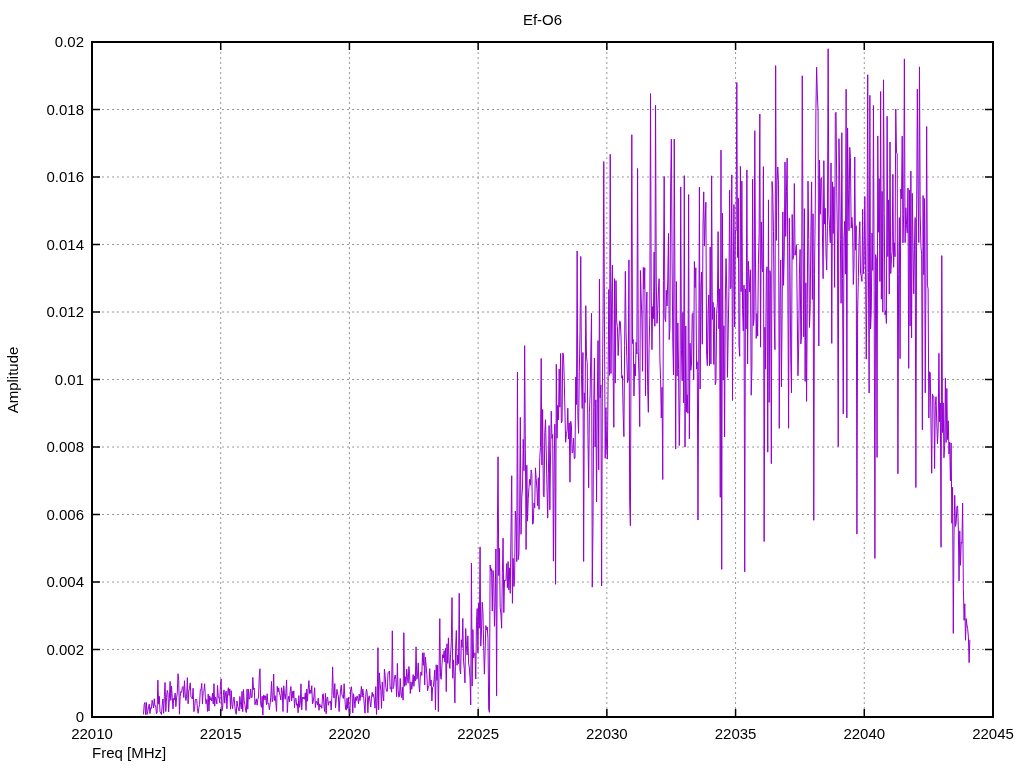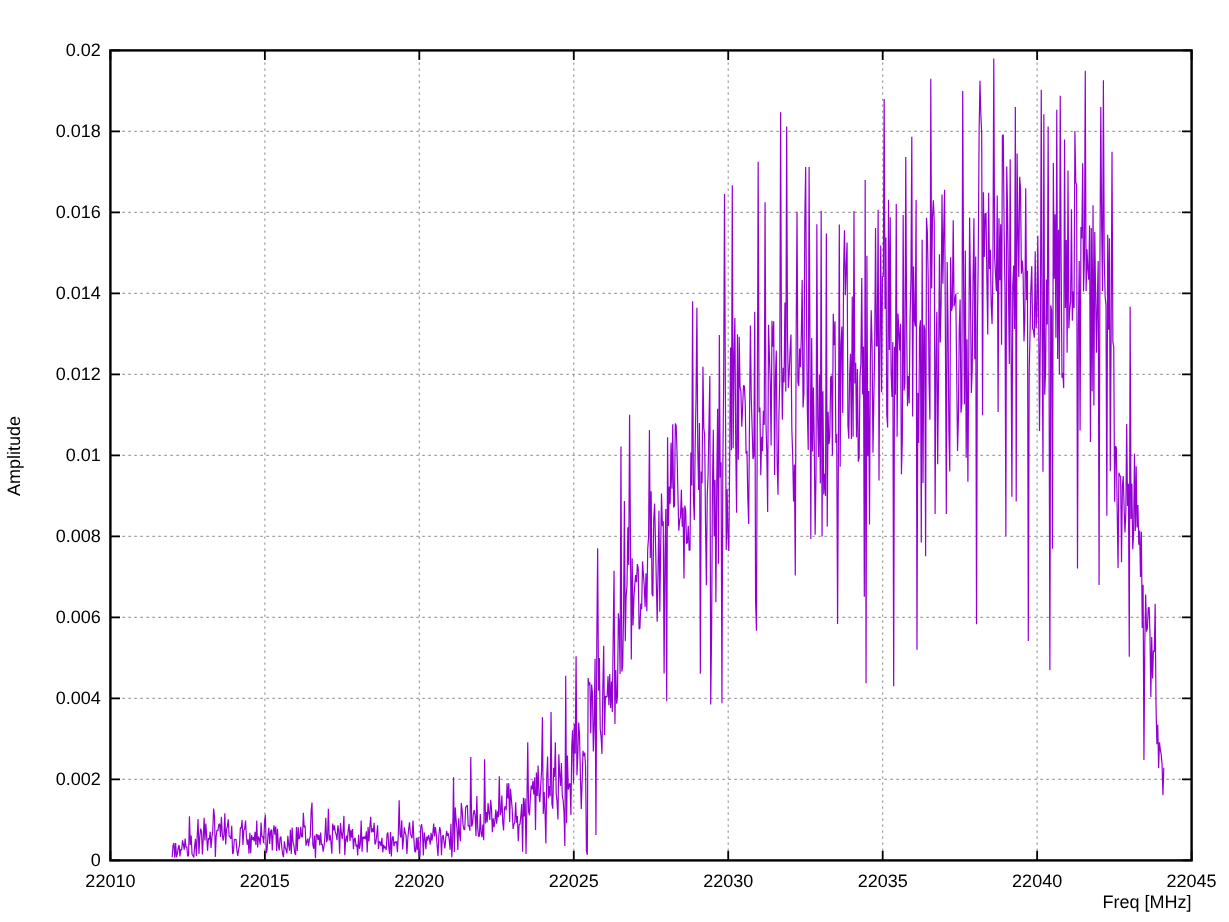--- a/index.html
+++ b/index.html
@@ -1,29 +1,30 @@
 <!DOCTYPE html>
 <html><head>
 <meta charset="utf-8">
 <style>
   html,body{margin:0;padding:0;background:#ffffff;}
   body{width:1024px;height:768px;font-family:"Liberation Sans",sans-serif;color:#000;}
   .chart{position:relative;width:1024px;height:768px;background:#fff;overflow:hidden;}
   .chart svg{position:absolute;left:0;top:0;}
   .chart-title{position:absolute;left:92px;top:11px;width:901px;text-align:center;
                font-size:15px;color:#000;}
-  .x-axis-label{position:absolute;left:92px;top:744px;width:901px;text-align:right;
+  .x-axis-label{position:absolute;left:92px;top:744px;width:901px;text-align:left;
                 font-size:15px;color:#000;}
   .y-axis-label{position:absolute;left:-87px;top:371px;width:200px;height:18px;text-align:center;
                 font-size:15px;color:#000;transform:rotate(-90deg);}
 </style>
 </head>
 <body>
 
 <div class="chart">
+  <div class="chart-title">Ef-O6</div>
   <svg id="plot-svg" width="1024" height="768">
       <line x1="220.71428571428572" y1="42" x2="220.71428571428572" y2="717" stroke="#999999" stroke-width="1" stroke-dasharray="2,3"></line>
       <line x1="349.42857142857144" y1="42" x2="349.42857142857144" y2="717" stroke="#999999" stroke-width="1" stroke-dasharray="2,3"></line>
       <line x1="478.14285714285717" y1="42" x2="478.14285714285717" y2="717" stroke="#999999" stroke-width="1" stroke-dasharray="2,3"></line>
       <line x1="606.8571428571429" y1="42" x2="606.8571428571429" y2="717" stroke="#999999" stroke-width="1" stroke-dasharray="2,3"></line>
       <line x1="735.5714285714286" y1="42" x2="735.5714285714286" y2="717" stroke="#999999" stroke-width="1" stroke-dasharray="2,3"></line>
       <line x1="864.2857142857143" y1="42" x2="864.2857142857143" y2="717" stroke="#999999" stroke-width="1" stroke-dasharray="2,3"></line>
       <line x1="92" y1="649.5" x2="993" y2="649.5" stroke="#999999" stroke-width="1" stroke-dasharray="2,3"></line>
       <line x1="92" y1="582" x2="993" y2="582" stroke="#999999" stroke-width="1" stroke-dasharray="2,3"></line>
       <line x1="92" y1="514.5" x2="993" y2="514.5" stroke="#999999" stroke-width="1" stroke-dasharray="2,3"></line>

